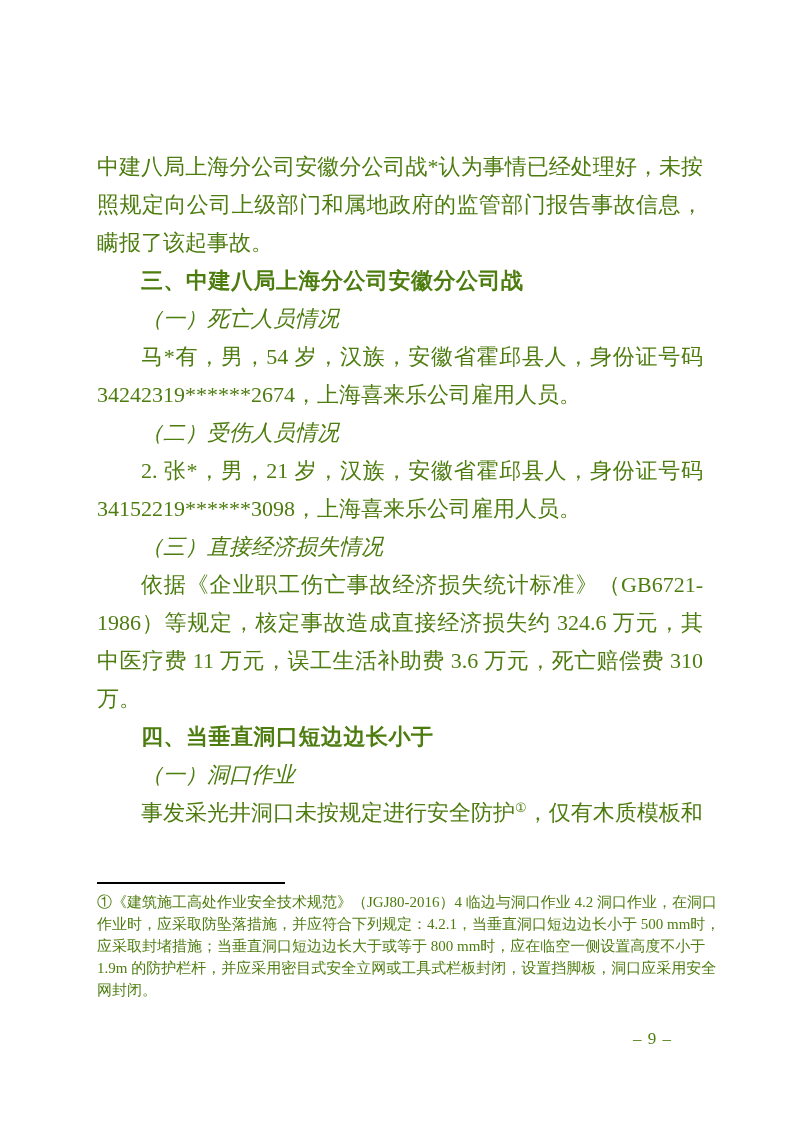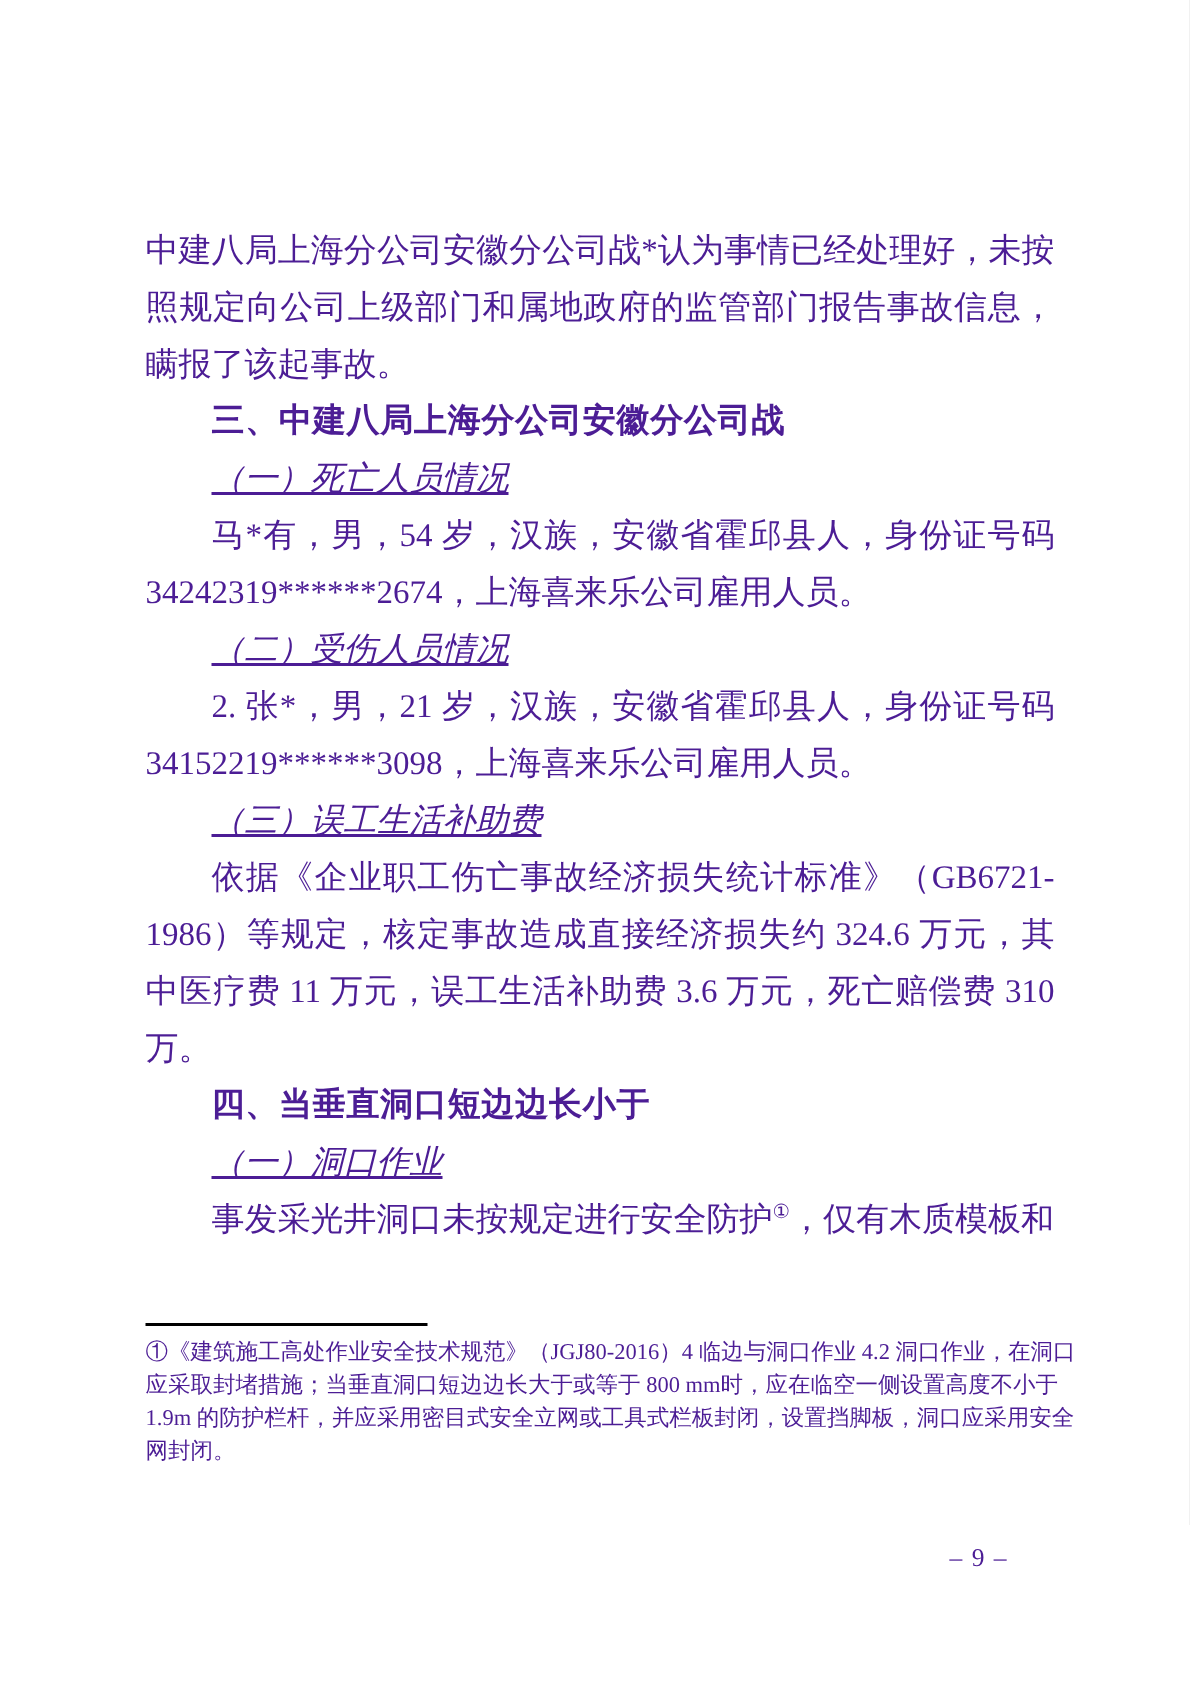--- a/index.html
+++ b/index.html
@@ -5,21 +5,21 @@
   html, body {
     margin: 0;
     padding: 0;
     background: #e8e8e8;
   }
   .page {
     position: relative;
     width: 793px;
     height: 1122px;
     background: #ffffff;
-    color: #4c1d95;
+    color: #4d7c0f;
     font-family: "Liberation Serif", "DejaVu Serif", serif;
     overflow: hidden;
     margin: 0 auto;
   }
   .body-text {
     position: absolute;
     left: 97px;
     top: 148px;
     width: 606px;
     font-size: 22px;
@@ -38,21 +38,20 @@
   }
   .heading {
     font-family: "DejaVu Sans", "Liberation Sans", sans-serif;
     font-weight: bold;
     text-indent: 44px;
     letter-spacing: 0.5px;
   }
   .sub-heading {
     font-style: italic;
     text-indent: 44px;
-    text-decoration: underline;
   }
   .fn-ref {
     font-size: 13px;
     vertical-align: super;
     line-height: 0;
   }
   .footnote {
     position: absolute;
     left: 97px;
     top: 882px;
@@ -92,35 +91,36 @@
 
     <p class="para sub-heading">（一）死亡人员情况</p>
 
     <p class="para indent">马*有，男，54 岁，汉族，安徽省霍邱县人，身份证号码34242319******2674，上海喜来乐公司雇用人员。</p>
 
     <p class="para sub-heading">（二）受伤人员情况</p>
 
 
     <p class="para indent">2. 张*，男，21 岁，汉族，安徽省霍邱县人，身份证号码34152219******3098，上海喜来乐公司雇用人员。</p>
 
-    <p class="para sub-heading">（三）误工生活补助费</p>
+    <p class="para sub-heading">（三）直接经济损失情况</p>
 
     <p class="para indent">依据《企业职工伤亡事故经济损失统计标准》（GB6721-1986）等规定，核定事故造成直接经济损失约 324.6 万元，其中医疗费 11 万元，误工生活补助费 3.6 万元，死亡赔偿费 310 万。</p>
 
     <p class="heading">四、当垂直洞口短边边长小于</p>
 
     <p class="para sub-heading">（一）洞口作业</p>
 
     <p class="para indent"><span>事发采光井洞口未按规定进行安全防护</span><span class="fn-ref">①</span><span>，仅有木质模板和</span></p>
 
   </div>
 
   <div class="footnote">
     <div class="fn-sep"></div>
     <div class="fn-line">①《建筑施工高处作业安全技术规范》（JGJ80-2016）4 临边与洞口作业 4.2 洞口作业，在洞口</div>
+    <div class="fn-line">作业时，应采取防坠落措施，并应符合下列规定：4.2.1，当垂直洞口短边边长小于 500 mm时，</div>
     <div class="fn-line">应采取封堵措施；当垂直洞口短边边长大于或等于 800 mm时，应在临空一侧设置高度不小于</div>
     <div class="fn-line">1.9m 的防护栏杆，并应采用密目式安全立网或工具式栏板封闭，设置挡脚板，洞口应采用安全</div>
     <div class="fn-line">网封闭。</div>
   </div>
 
   <div class="page-number">– 9 –</div>
 
 </div>
 
 </body></html>

